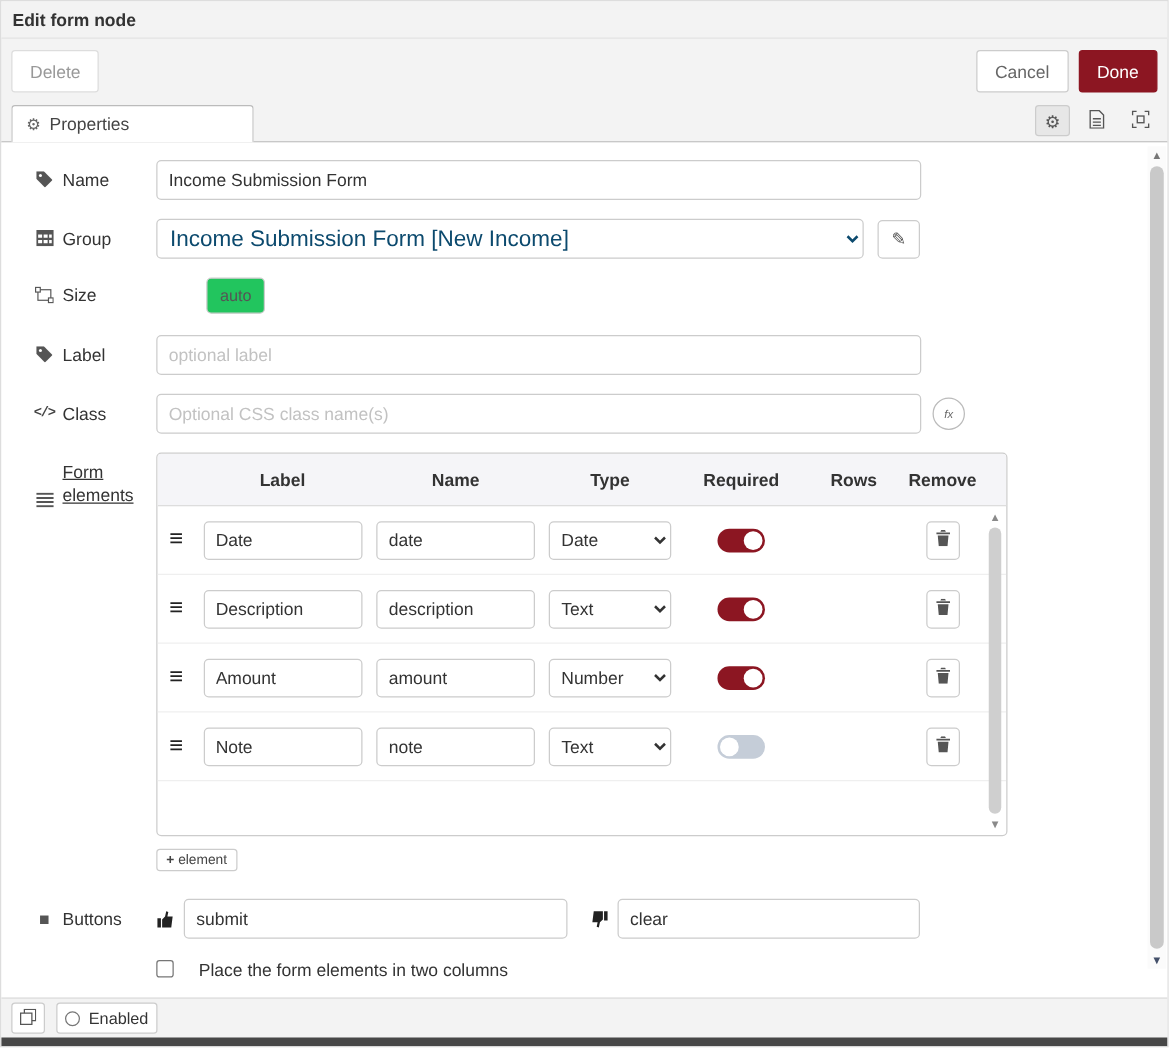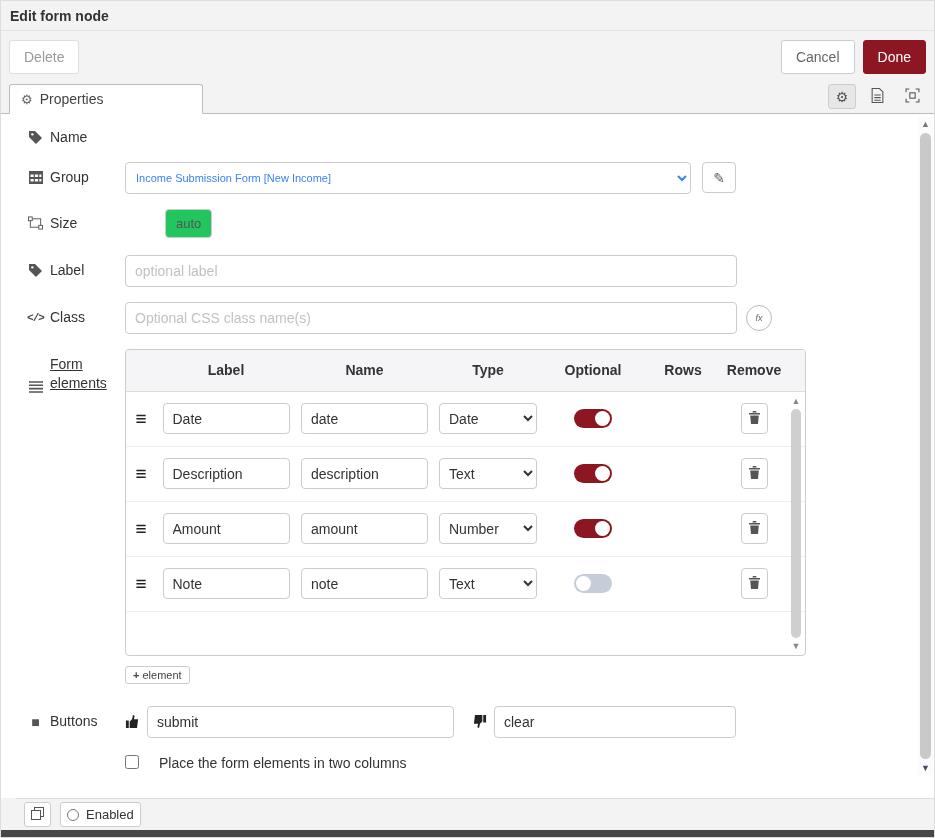--- a/index.html
+++ b/index.html
@@ -30,21 +30,21 @@
   .content { position:absolute; top:113px; left:0; right:0; bottom:39px; background:#fff; padding:14px 24px 0 27px; overflow:hidden; }
   .frow { display:flex; align-items:center; margin-bottom:15px; }
   .frow.top { align-items:flex-start; }
   .flabel { width:97px; flex-shrink:0; display:flex; align-items:center; gap:7px; font-size:14px; color:#333; }
   .frow.top .flabel { margin-top:6px; align-items:flex-end;text-decoration:underline; }
   .flabel .txt { line-height:1.35; }
   .ficon { display:inline-flex; align-items:center; justify-content:center; width:15px; flex-shrink:0; color:#555; }
   input[type=text] { height:32px; border:1px solid #ccc; border-radius:4px; padding:0 9px; font-size:14px; color:#333; font-family:inherit; background:#fff; }
   input[type=text]::placeholder { color:#c2c2c2; }
   .w-wide { width:612px; }
-  .group-select { width:566px; height:32px; border:1px solid #ccc; border-radius:4px; font-size:11px; color:#3b82f6; padding:0 6px; background:#fff; font-family:inherit; }
+  .group-select { width:566px; height:32px; border:1px solid #ccc; border-radius:4px; font-size:18px; color:#0c4a6e; padding:0 6px; background:#fff; font-family:inherit; }
   .edit-btn { width:34px; height:31px; margin-left:11px; border:1px solid #ccc; border-radius:4px; background:#fff; color:#555; font-size:14px; cursor:pointer; }
   .size-btn { height:29px; padding:0 10px; border:1px solid #ccc; border-radius:4px; background:#22c55e; color:#555; font-size:13px; font-family:inherit; cursor:pointer; }
   .size-row { margin-bottom:17px;gap:40px; }
   .class-btn { width:26px; height:26px; border-radius:50%; border:1px solid #bbb; margin-left:9px; background:#fff; color:#666; font-size:9px; font-style:italic; cursor:pointer; }
   .code-glyph { font-family:"Liberation Mono", monospace; font-size:11px; font-weight:bold; color:#444; letter-spacing:-1px; }
 
   
   .eltable { width:681px; border:1px solid #ccc; border-radius:4px; background:#fff; overflow:hidden; }
   .elgrid { display:grid; grid-template-columns:30px 140px 137px 110px 100px 80px 62px 18px; align-items:center; }
   .eltable-header { height:42px; background:#f5f5f8; border-bottom:1px solid #ddd; font-size:14px; font-weight:bold; color:#333; }
@@ -80,21 +80,21 @@
   .check-row { margin:17px 0 0 97px; display:flex; align-items:flex-start; gap:20px; font-size:14px; color:#333; }
   .check-row input { width:14px; height:14px; cursor:pointer; }
 
   
   .main-scroll { position:absolute; right:1px; top:116px; height:658px; width:15px; display:flex; flex-direction:column; align-items:center; background:#fbfbfb; }
   .main-scroll .arr { font-size:9px; color:#777; line-height:14px; cursor:pointer; }
   .main-scroll .arr.dark { color:#44506a; }
   .main-scroll .thumb { flex:1; width:11px; margin:2px 0; background:#c9c9c9; border-radius:6px; cursor:pointer; }
 
   
-  .footer { position:absolute; left:15px; right:0; bottom:7px; height:32px; background:#f3f3f3; border-top:1px solid #ddd; display:flex; align-items:center; padding:0 8px; gap:9px; }
+  .footer { position:absolute; left:0; right:0; bottom:7px; height:32px; background:#f3f3f3; border-top:1px solid #ddd; display:flex; align-items:center; padding:0 8px; gap:9px; }
   .foot-btn { height:25px; min-width:27px; border:1px solid #ccc; border-radius:3px; background:#fff; display:flex; align-items:center; justify-content:center; gap:7px; padding:0 6px; font-size:13px; color:#333; cursor:pointer; font-family:inherit; }
   .radio-circle { width:12px; height:12px; border:1px solid #777; border-radius:50%; display:inline-block; background:#fff; }
   .darkbar { position:absolute; left:0; right:0; bottom:0; height:7px; background:#474747; }
 </style>
 </head>
 <body>
 
 <div class="screen">
 
   <div class="titlebar">
@@ -139,20 +139,21 @@
     <div class="frow">
       <div class="flabel">
         <span class="ficon">
           <svg width="13" height="13" viewBox="0 0 14 14">
               <path fill="#555" d="M0 0h6.5L14 7.5 7.5 14 0 6.5z"></path>
               <circle cx="3.6" cy="3.6" r="1.3" fill="#fff"></circle>
             </svg>
         </span>
         <span class="txt">Name</span>
       </div>
+      <input type="text" class="w-wide" value="Income Submission Form" style="">
     </div>
 
     <div class="frow">
       <div class="flabel">
         <span class="ficon">
           <svg width="14" height="13" viewBox="0 0 14 13">
               <path fill="#555" fill-rule="evenodd" d="M0 0h14v13H0zm1.5 3.5h3.2v2.6H1.5zm4.4 0h3.2v2.6H5.9zm4.4 0h2.1v2.6h-2.1zM1.5 7.9h3.2v2.6H1.5zm4.4 0h3.2v2.6H5.9zm4.4 0h2.1v2.6h-2.1z"></path>
             </svg>
         </span>
         <span class="txt">Group</span>
@@ -211,21 +212,21 @@
         <span class="txt">Form elements</span>
       </div>
 
       <div class="table-col">
         <div class="eltable">
           <div class="elgrid eltable-header">
             <span></span>
             <span>Label</span>
             <span>Name</span>
             <span>Type</span>
-            <span>Optional</span>
+            <span>Required</span>
             <span>Rows</span>
             <span>Remove</span>
             <span></span>
           </div>
 
           <div class="eltable-body">
 
             <div class="elgrid elrow">
               <span class="drag">≡</span>
               <span class="cell">

